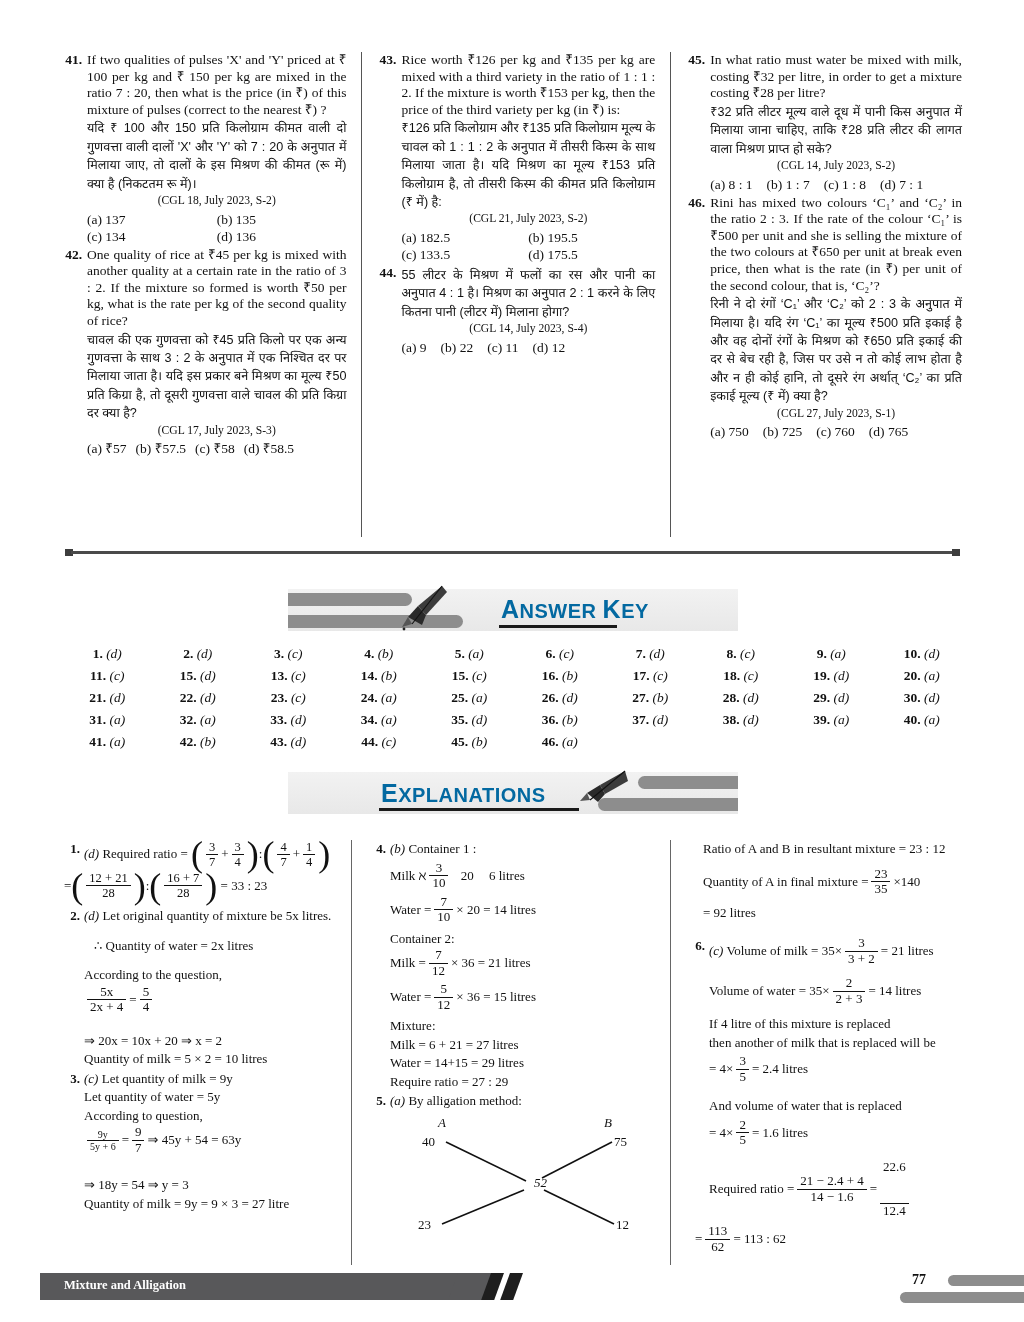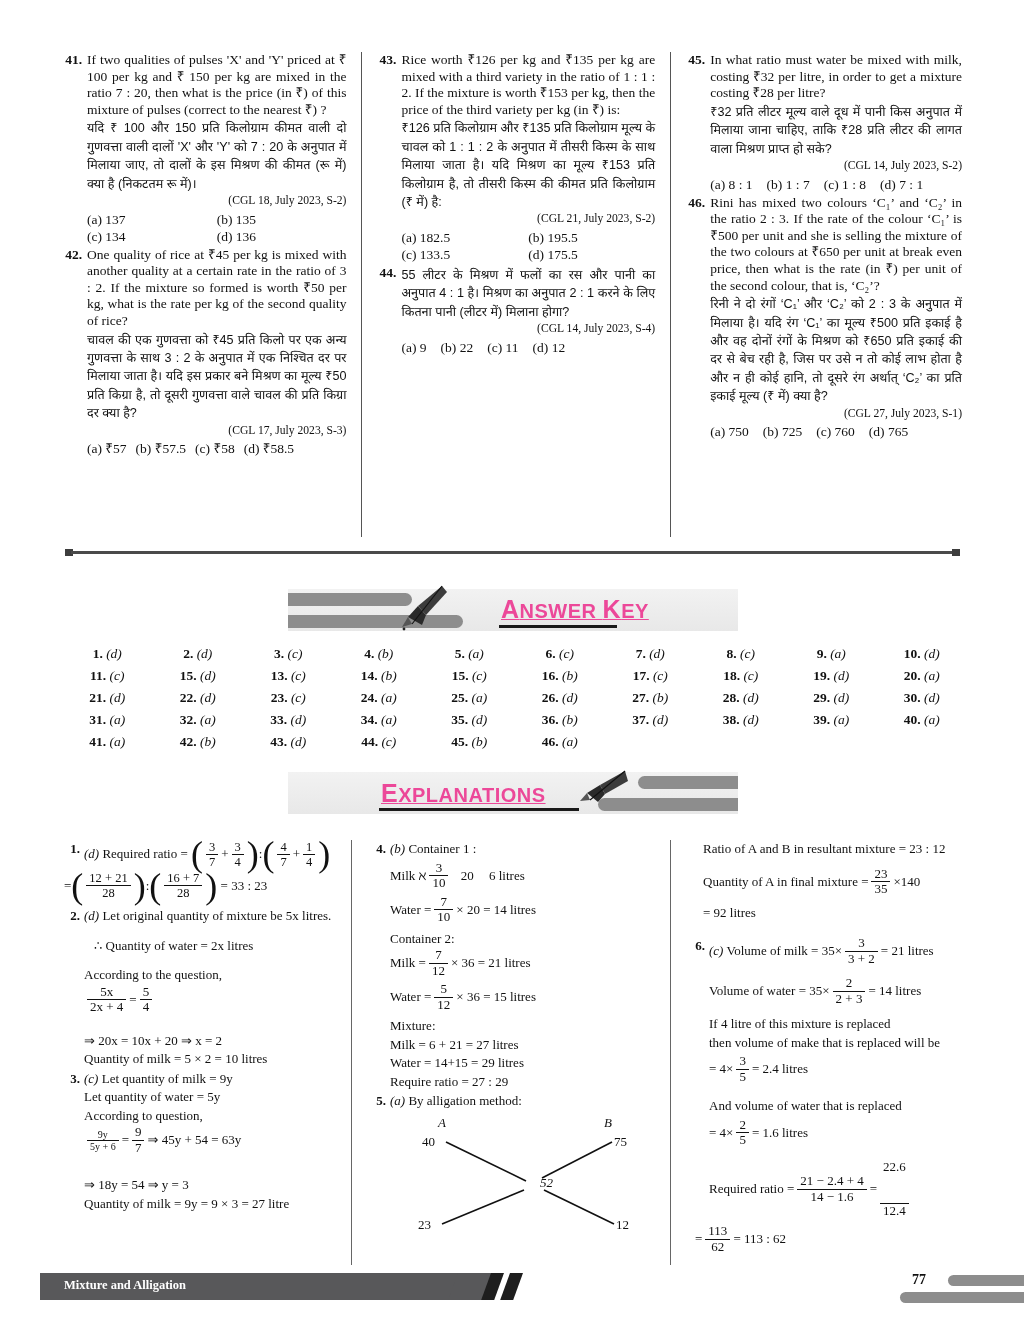--- a/index.html
+++ b/index.html
@@ -20,21 +20,21 @@
   .qcol + .qcol{border-left:1px solid #555;padding-left:12px;margin-left:7px;}
   .qcol.c2{width:294px;}
   .qcol.c3{width:292px;}
 
   .q{display:flex;margin-bottom:2px;}
   .qnum{font-weight:bold;font-size:13.5px;min-width:22px;text-align:right;
         padding-right:5px;line-height:16.6px;flex:none;}
   .qbody{font-size:13.5px;line-height:16.6px;text-align:justify;flex:1;}
   .hin{font-family:"Liberation Sans", sans-serif;font-size:12.6px;
        line-height:18.4px;display:block;margin-top:1px;text-align:justify;}
-  .src{display:block;text-align:right;font-size:11.6px;margin-top:0px;}
+  .src{display:block;text-align:center;font-size:11.6px;margin-top:0px;}
   .opts{display:flex;flex-wrap:wrap;font-size:13.5px;line-height:17px;
         margin-top:1px;clear:both;}
   .opt{width:50%;}
   .opts.row4 .opt{width:auto;margin-right:14px;}
   .opts.row4b .opt{width:auto;margin-right:9px;}
   .itl{font-style:italic;}
 
   
   .divbar{position:absolute;left:65px;top:549px;width:895px;height:7px;}
   .divbar .line{position:absolute;left:6px;top:2px;right:6px;height:3px;
@@ -43,21 +43,21 @@
   .divbar .cap.l{left:0;} .divbar .cap.r{right:0;}
 
   
   .banner{position:absolute;height:42px;}
   .bannerbg{position:absolute;left:0;top:0;right:0;bottom:0;
             background:linear-gradient(180deg,#f2f2f2,#e8e8e8);}
   .bar{position:absolute;height:13px;background:#8d8d8d;}
   .bar.rndR{border-radius:0 7px 7px 0;}
   .bar.rndL{border-radius:7px 0 0 7px;}
   .btitle{position:absolute;font-family:"Liberation Sans", sans-serif;
-          font-weight:bold;letter-spacing:.5px;color:#ec4899;text-decoration:underline;}
+          font-weight:bold;letter-spacing:.5px;color:#0369a1;}
   .btitle .big{font-size:25px;}
   .btitle .small{font-size:20px;}
   .bunder{position:absolute;height:3px;background:#1a1a1a;}
 
   
   #ak-banner{left:288px;top:589px;width:450px;}
   
   #ex-banner{left:288px;top:772px;width:450px;}
 
   
@@ -445,21 +445,21 @@
             <svg width="250" height="118" viewBox="0 0 250 118" style="position:absolute;left:0;top:0;">
               <line x1="42" y1="26" x2="122" y2="65" stroke="#111" stroke-width="1.6"></line>
               <line x1="208" y1="26" x2="138" y2="62" stroke="#111" stroke-width="1.6"></line>
               <line x1="38" y1="108" x2="120" y2="74" stroke="#111" stroke-width="1.6"></line>
               <line x1="210" y1="108" x2="140" y2="74" stroke="#111" stroke-width="1.6"></line>
             </svg>
             <span class="lbl" style="left:34px;top:-2px;">A</span>
             <span class="lbl" style="left:200px;top:-2px;">B</span>
             <span style="left:18px;top:17px;">40</span>
             <span style="left:210px;top:17px;">75</span>
-            <span style="left:136px;top:58px;font-style:italic;">52</span>
+            <span style="left:130px;top:58px;font-style:italic;">52</span>
             <span style="left:14px;top:100px;">23</span>
             <span style="left:212px;top:100px;">12</span>
           </div>
         </div>
       </div>
     </div>
 
     <div class="excol">
       <div class="exline" style="margin-left:18px;">Ratio of A and B in resultant mixture = 23 : 12</div>
       <div class="exline" style="margin-left:18px;margin-top:10px;">
@@ -480,21 +480,21 @@
                 <span class="den">3 + 2</span>
               </span><span>= 21  litres</span>
           </div>
           <div class="exline" style="margin-top:10px;">
             <span>Volume of water =  35×</span><span class="fr" style="font-size:13px;">
                 <span class="num">2</span>
                 <span class="den">2 + 3</span>
               </span><span>= 14  litres</span>
           </div>
           <div class="exline" style="margin-top:8px;">If 4 litre of this mixture is replaced</div>
-          <div class="exline">then volume of make that is replaced will be</div>
+          <div class="exline">then another of milk that is replaced will be</div>
           <div class="exline" style="margin-top:4px;">
             <span>=  4×</span><span class="fr" style="font-size:13px;">
                 <span class="num">3</span>
                 <span class="den">5</span>
               </span><span>= 2.4  litres</span>
           </div>
           <div class="exline" style="margin-top:12px;">And volume of water that is replaced</div>
           <div class="exline" style="margin-top:4px;">
             <span>=  4×</span><span class="fr" style="font-size:13px;">
                 <span class="num">2</span>

